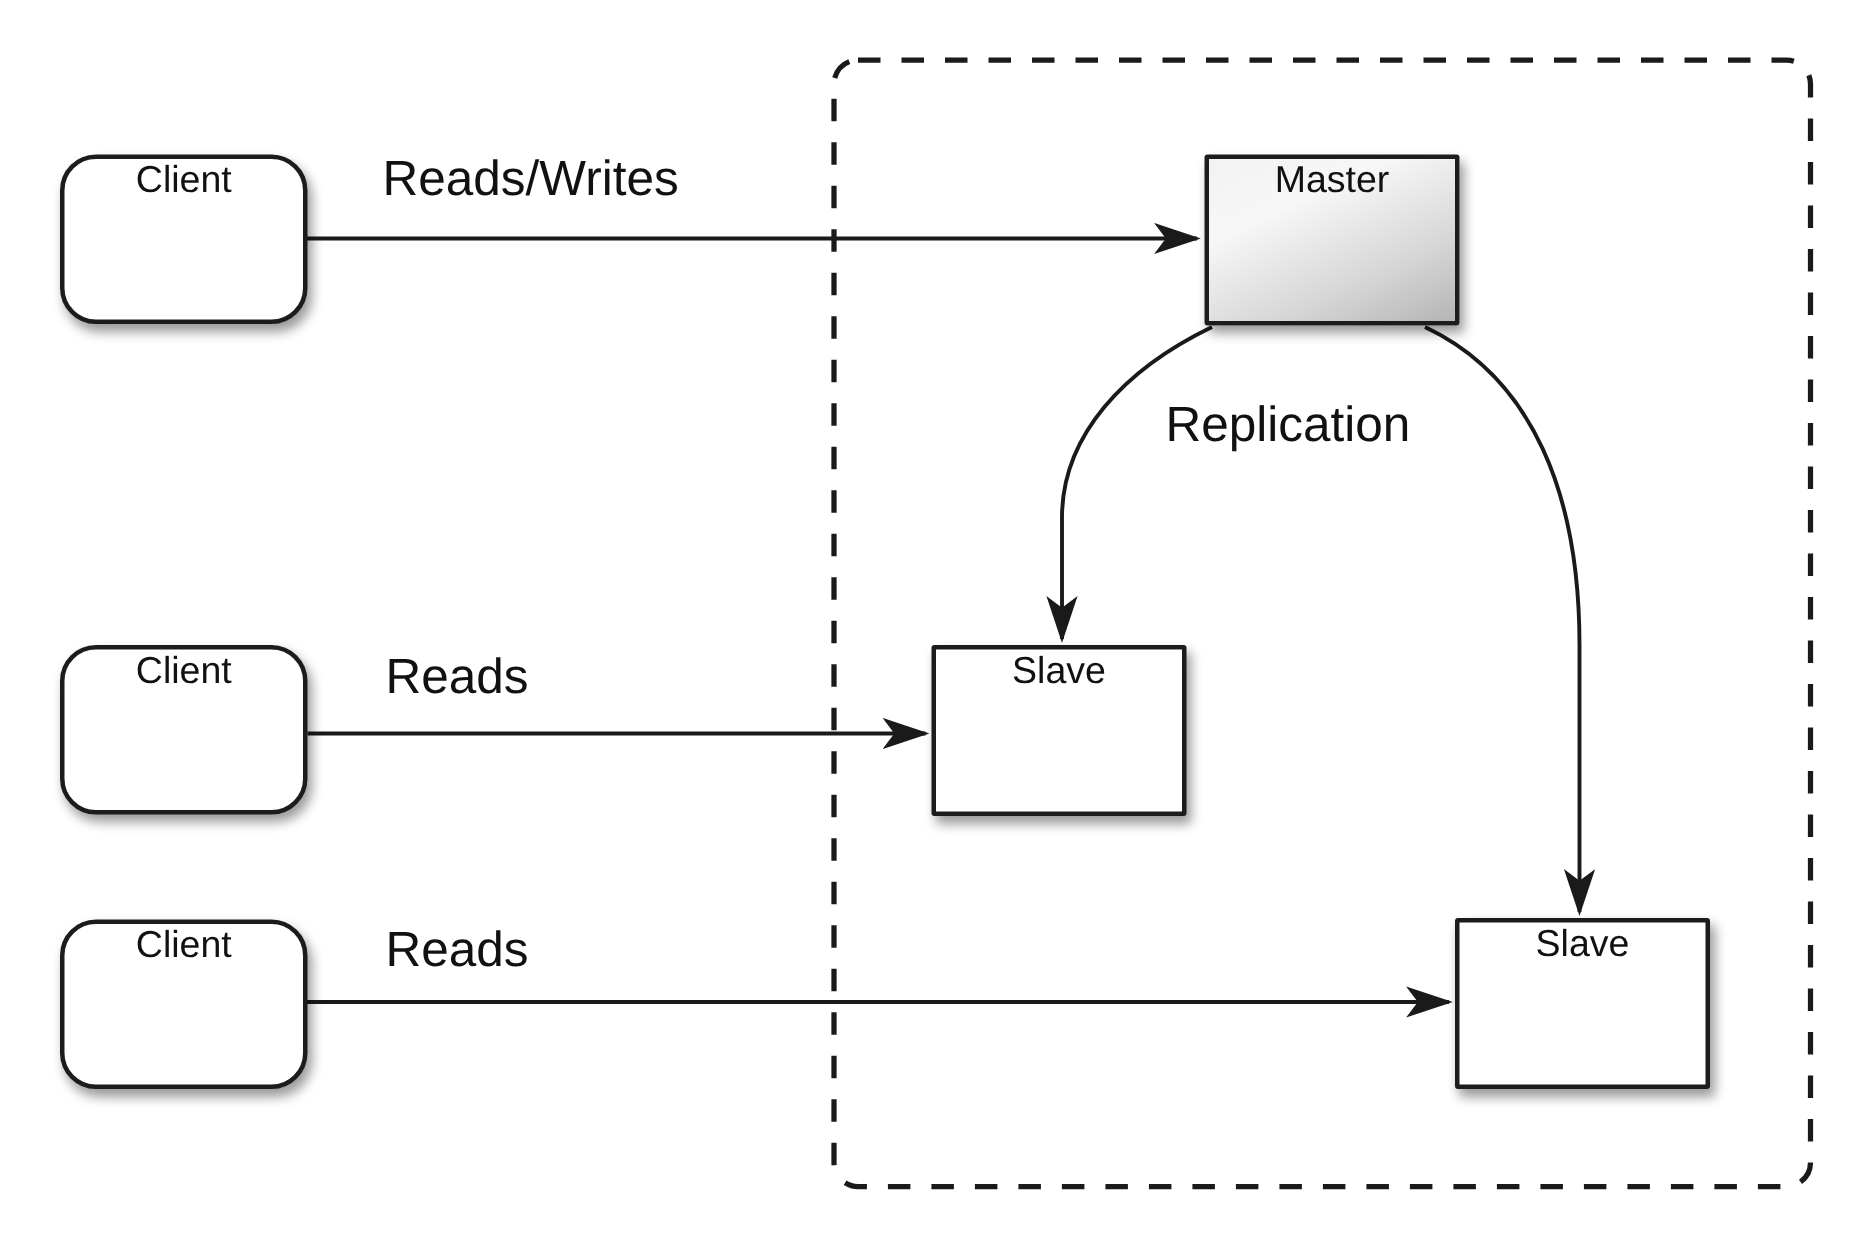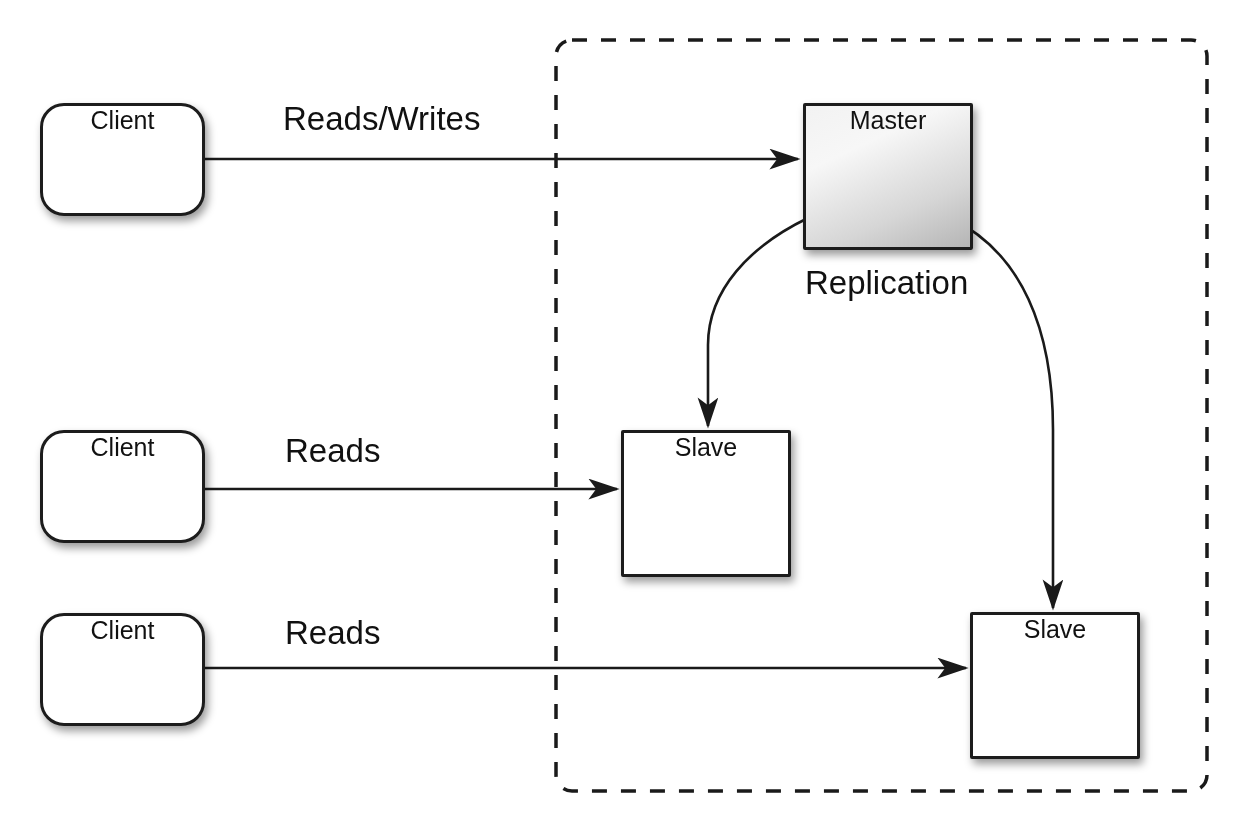--- a/index.html
+++ b/index.html
@@ -33,36 +33,35 @@
     color: #111111;
     box-sizing: border-box;
   }
   .node.client {
     width: 165px;
     height: 113px;
     border-radius: 24px;
   }
   .node.rect {
     width: 170px;
-    height: 147px;
+    height: 114px;
     border-radius: 2px;
   }
   #client1 { left: 40px;  top: 103px; }
   #client2 { left: 40px;  top: 430px; }
   #client3 { left: 40px;  top: 613px; }
   #master  { left: 803px; top: 103px;
              background: linear-gradient(155deg, #f2f2f2 0%, #f7f7f7 30%, #d6d6d6 70%, #b5b5b5 100%); }
   #slave1  { left: 621px; top: 430px; }
   #slave2  { left: 970px; top: 612px; }
   .edge-label {
     position: absolute;
     font-size: 33px;
     color: #111111;
     white-space: nowrap;
-    margin-left: 28px;
   }
   #lbl-reads-writes { left: 255px; top: 100px; }
   #lbl-reads-1      { left: 257px; top: 432px; }
   #lbl-reads-2      { left: 257px; top: 614px; }
   #lbl-replication  { left: 777px; top: 264px; }
 </style>
 </head>
 <body>
 
 <div class="canvas">

